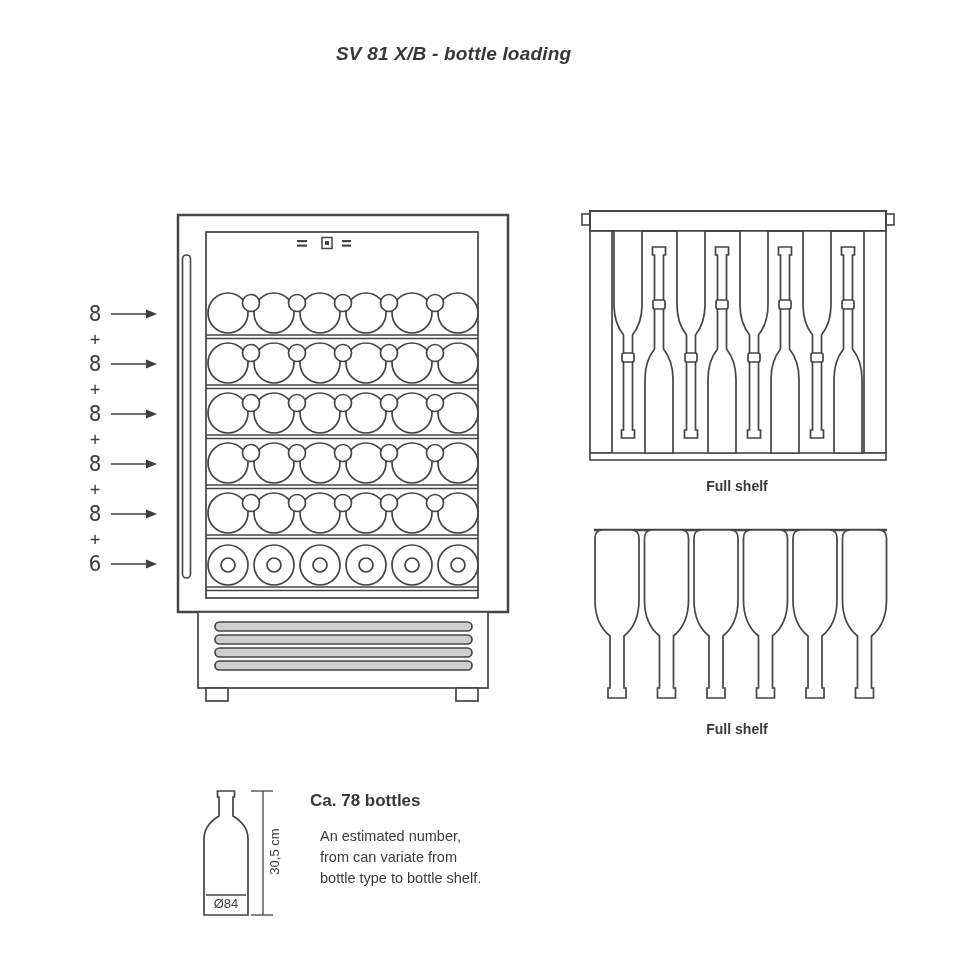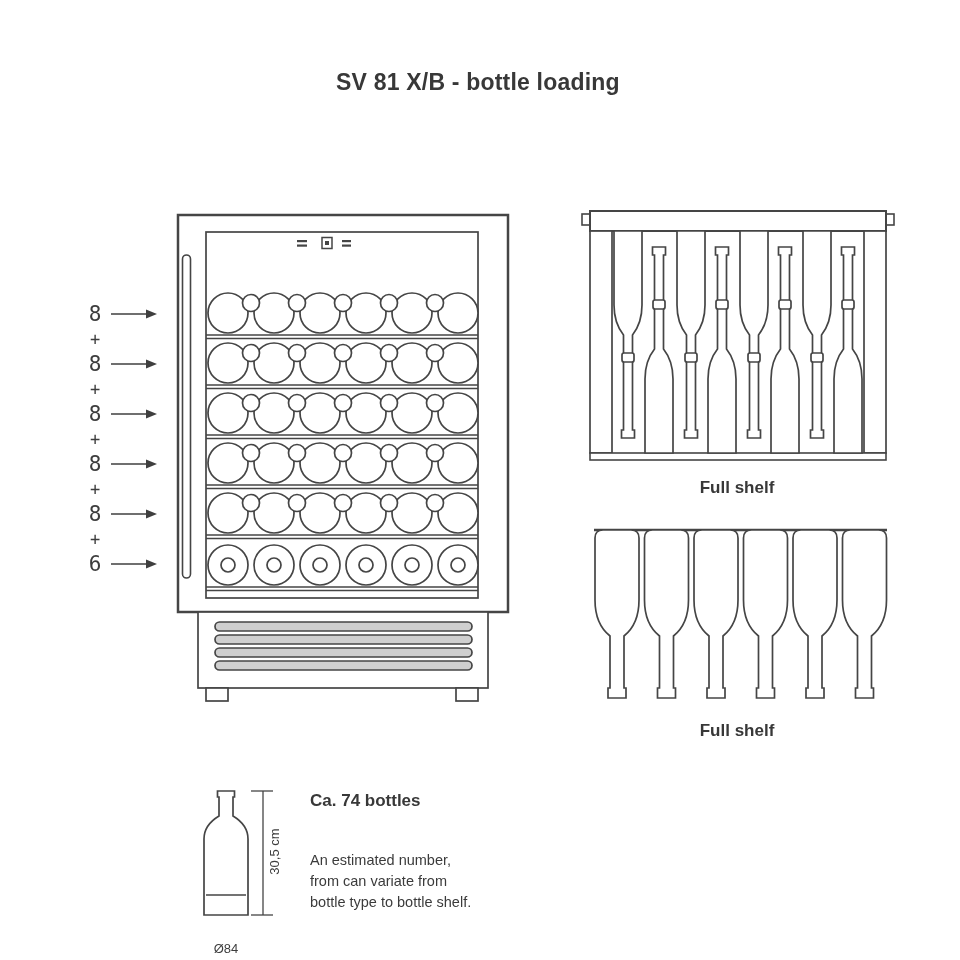--- a/index.html
+++ b/index.html
@@ -7,49 +7,50 @@
   body {
     position:relative;
     background:#ffffff;
     font-family:"Liberation Sans", sans-serif;
     color:#3b3b3b;
     overflow:hidden;
   }
   .abs { position:absolute; }
 
   .title {
-    left:336px; top:69px;
-    font-size:23px; font-weight:700; color:#383838;
+    left:336px; top:43px;
+    font-size:19px; font-weight:700; color:#383838;
     letter-spacing:0.2px;
     white-space:nowrap;
+    font-style:italic;
   }
 
   .count-col { left:82px; top:301px; }
   .count-row { height:25px; display:flex; align-items:center; }
   .count {
     width:26px; text-align:center;
     font-family:"DejaVu Sans Mono", monospace;
     font-size:21px; color:#3d3d3d;
   }
   .count-row.plus .count { font-size:17px; }
   .arrow { margin-left:3px; display:block; }
 
   .shelf-label {
     width:200px; text-align:center;
-    font-size:17px; font-weight:700; color:#383838;
+    font-size:14px; font-weight:700; color:#383838;
   }
   .full-shelf-label { left:637px; top:478px; }
   .half-shelf-label { left:637px; top:721px; }
 
   .cap-head { left:310px; top:791px; font-size:17px; font-weight:700; color:#383838; }
-  .cap-desc { left:310px; top:826px;margin-top:24px; }
+  .cap-desc { left:320px; top:826px; }
   .cap-line { font-size:14.5px; line-height:21px; color:#3b3b3b; }
 
   .dim { font-size:13px; color:#3d3d3d; white-space:nowrap; }
-  .dia-label { left:196px; top:896px; width:60px; text-align:center;margin-top:45px; }
+  .dia-label { left:196px; top:896px; width:60px; text-align:center; }
   .height-label {
     left:244px; top:844px; width:60px; text-align:center;
     transform:rotate(-90deg);
   }
 
   svg { display:block; }
 </style>
 </head>
 <body>
 
@@ -242,18 +243,18 @@
   </g>
   <g stroke="#454545" stroke-width="1.3">
     <line x1="70" y1="8" x2="70" y2="132"></line>
     <line x1="58" y1="8" x2="80" y2="8"></line>
     <line x1="58" y1="132" x2="80" y2="132"></line>
   </g>
 </svg>
 <div class="abs dim dia-label">Ø84</div>
 <div class="abs dim height-label">30,5 cm</div>
 
-<div class="abs cap-head">Ca. 74 bottles</div>
+<div class="abs cap-head">Ca. 78 bottles</div>
 <div class="abs cap-desc">
   <p class="cap-line">An estimated number,</p>
   <p class="cap-line">from can variate from</p>
   <p class="cap-line">bottle type to bottle shelf.</p>
 </div>
 
 </body></html>

